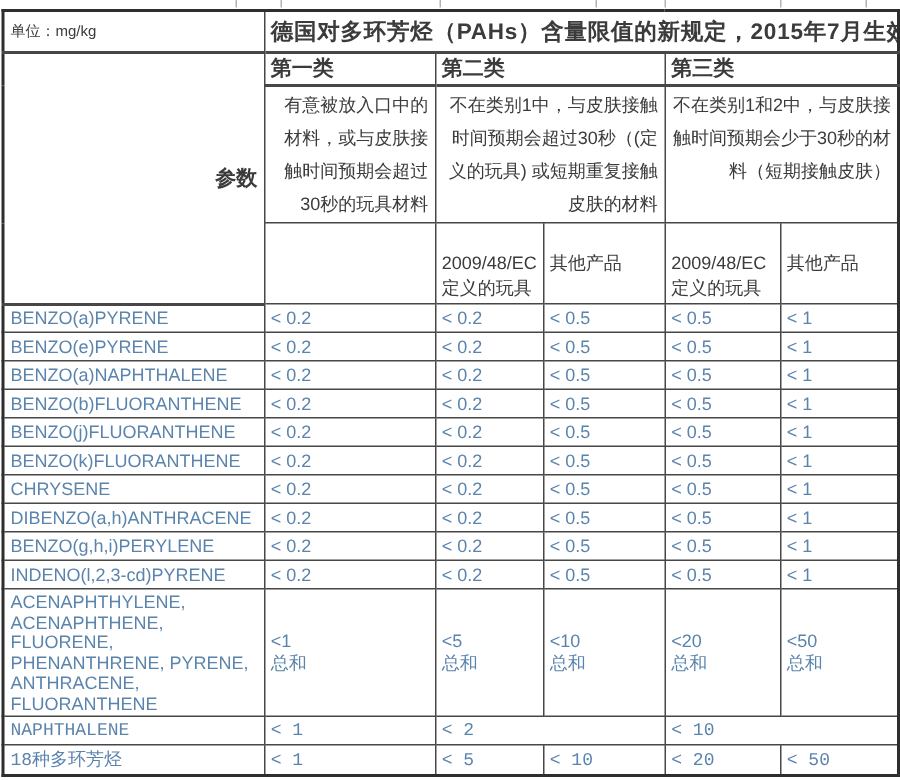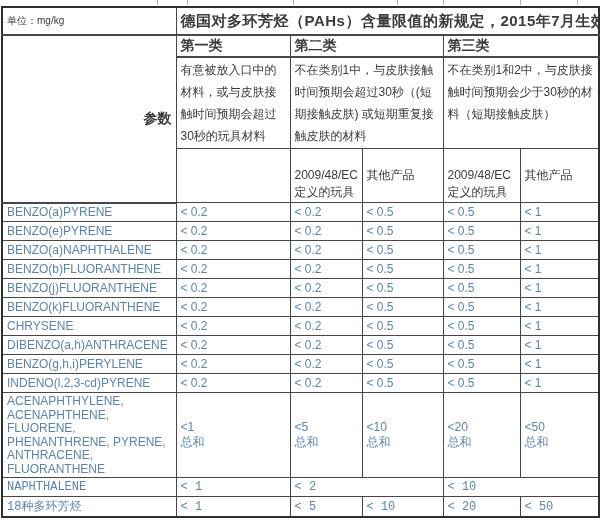--- a/index.html
+++ b/index.html
@@ -13,21 +13,21 @@
      font-size:12px;vertical-align:middle;}
   tr.r1 td,tr.r2 td{border-bottom-width:2px;}
   td.unit{font-size:10px;}
   td.title{font-weight:bold;font-size:15px;white-space:nowrap;letter-spacing:0.5px;}
   td.cat{font-weight:bold;font-size:14px;text-align:left;}
   td.param{font-weight:bold;font-size:14px;text-align:right;}
   td.desc{vertical-align:top;line-height:22px;padding-top:1px;}
   td.sub{vertical-align:top;line-height:17px;white-space:pre-line;padding-top:18px;}
   td.name,td.val{color:#5b84ad;}
   td.name{white-space:nowrap;}
-  tr.r1{height:28px;} tr.r2{height:22px;} tr.r3{height:89px;} tr.r4{height:52px;}
+  tr.r1{height:28px;} tr.r2{height:22px;} tr.r3{height:89px;text-align:right;} tr.r4{height:52px;}
   tr.dr{height:19px;} tr.sumrow{height:84px;} tr.last{height:19px;font-family:Liberation Mono, monospace;}
   tr.sumrow td.name{white-space:normal;line-height:13.5px;padding-top:2px;}
   tr.sumrow td.val{white-space:pre-line;line-height:15px;}
 </style>
 </head>
 <body>
 
 <div class="top-strip">
   <i style="left:157px"></i>
     <i style="left:187px"></i>
@@ -56,21 +56,21 @@
 
   <tr class="r2">
     <td class="param" rowspan="3">参数</td>
     <td class="cat">第一类</td>
     <td class="cat" colspan="2">第二类</td>
     <td class="cat" colspan="2">第三类</td>
   </tr>
 
   <tr class="r3">
     <td class="desc">有意被放入口中的材料，或与皮肤接触时间预期会超过30秒的玩具材料</td>
-    <td class="desc" colspan="2">不在类别1中，与皮肤接触时间预期会超过30秒（(短期接触皮肤) 或短期重复接触皮肤的材料</td>
+    <td class="desc" colspan="2">不在类别1中，与皮肤接触时间预期会超过30秒（(定义的玩具) 或短期重复接触皮肤的材料</td>
     <td class="desc" colspan="2">不在类别1和2中，与皮肤接触时间预期会少于30秒的材料（短期接触皮肤）</td>
   </tr>
 
   <tr class="r4">
     <td class="sub"></td>
     <td class="sub">2009/48/EC
 定义的玩具</td>
     <td class="sub">其他产品</td>
     <td class="sub">2009/48/EC
 定义的玩具</td>

